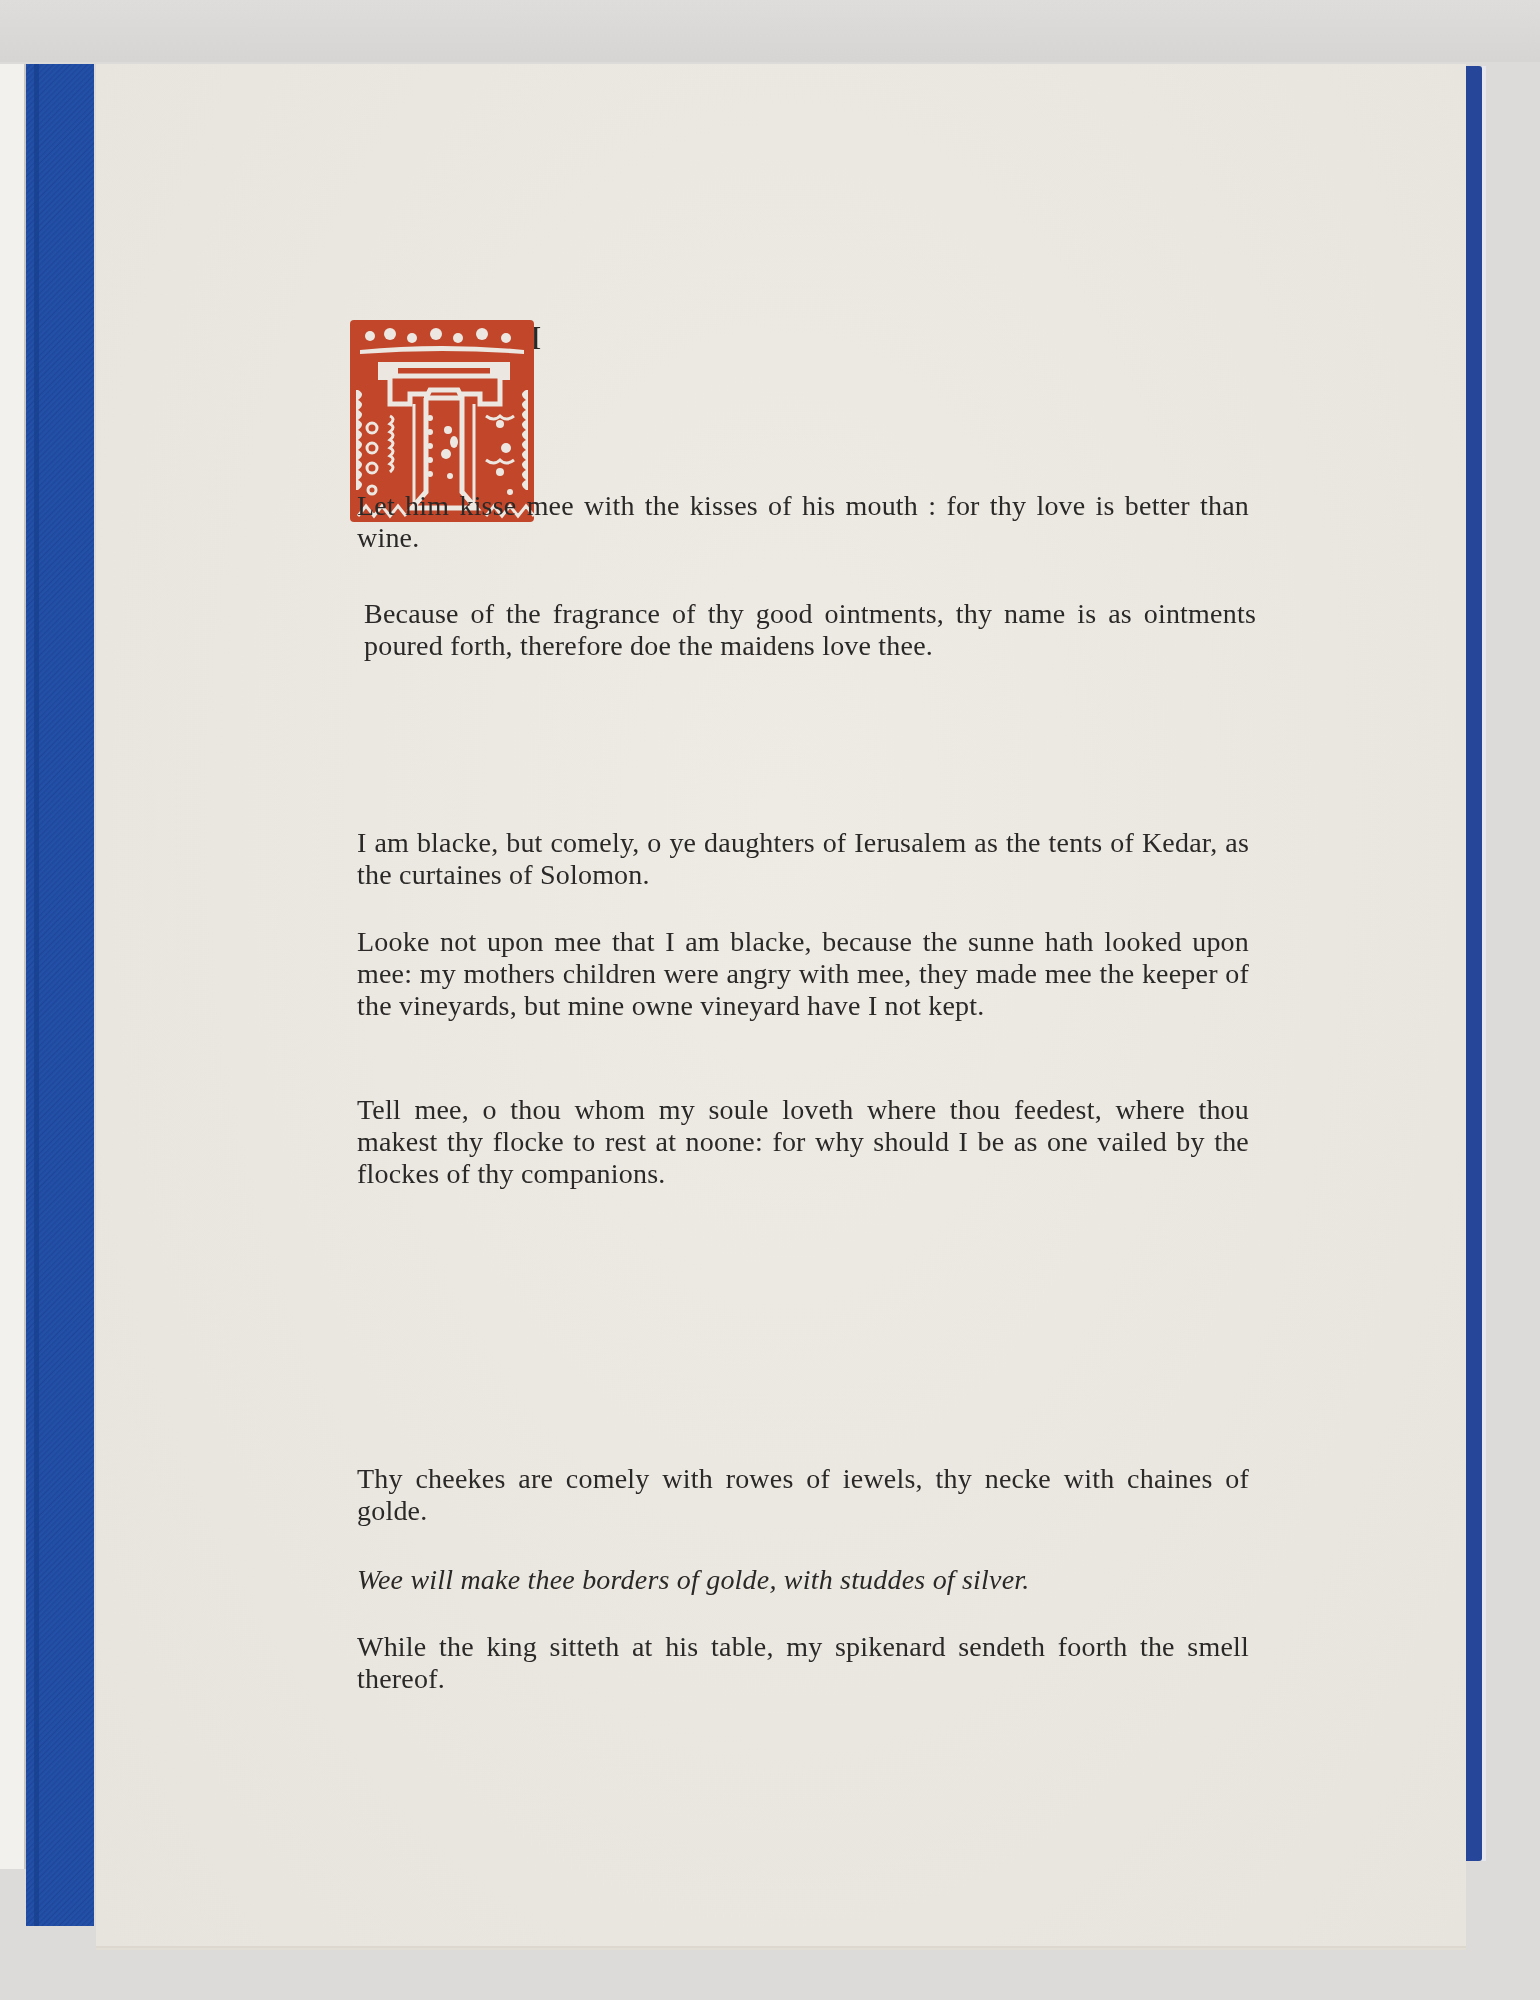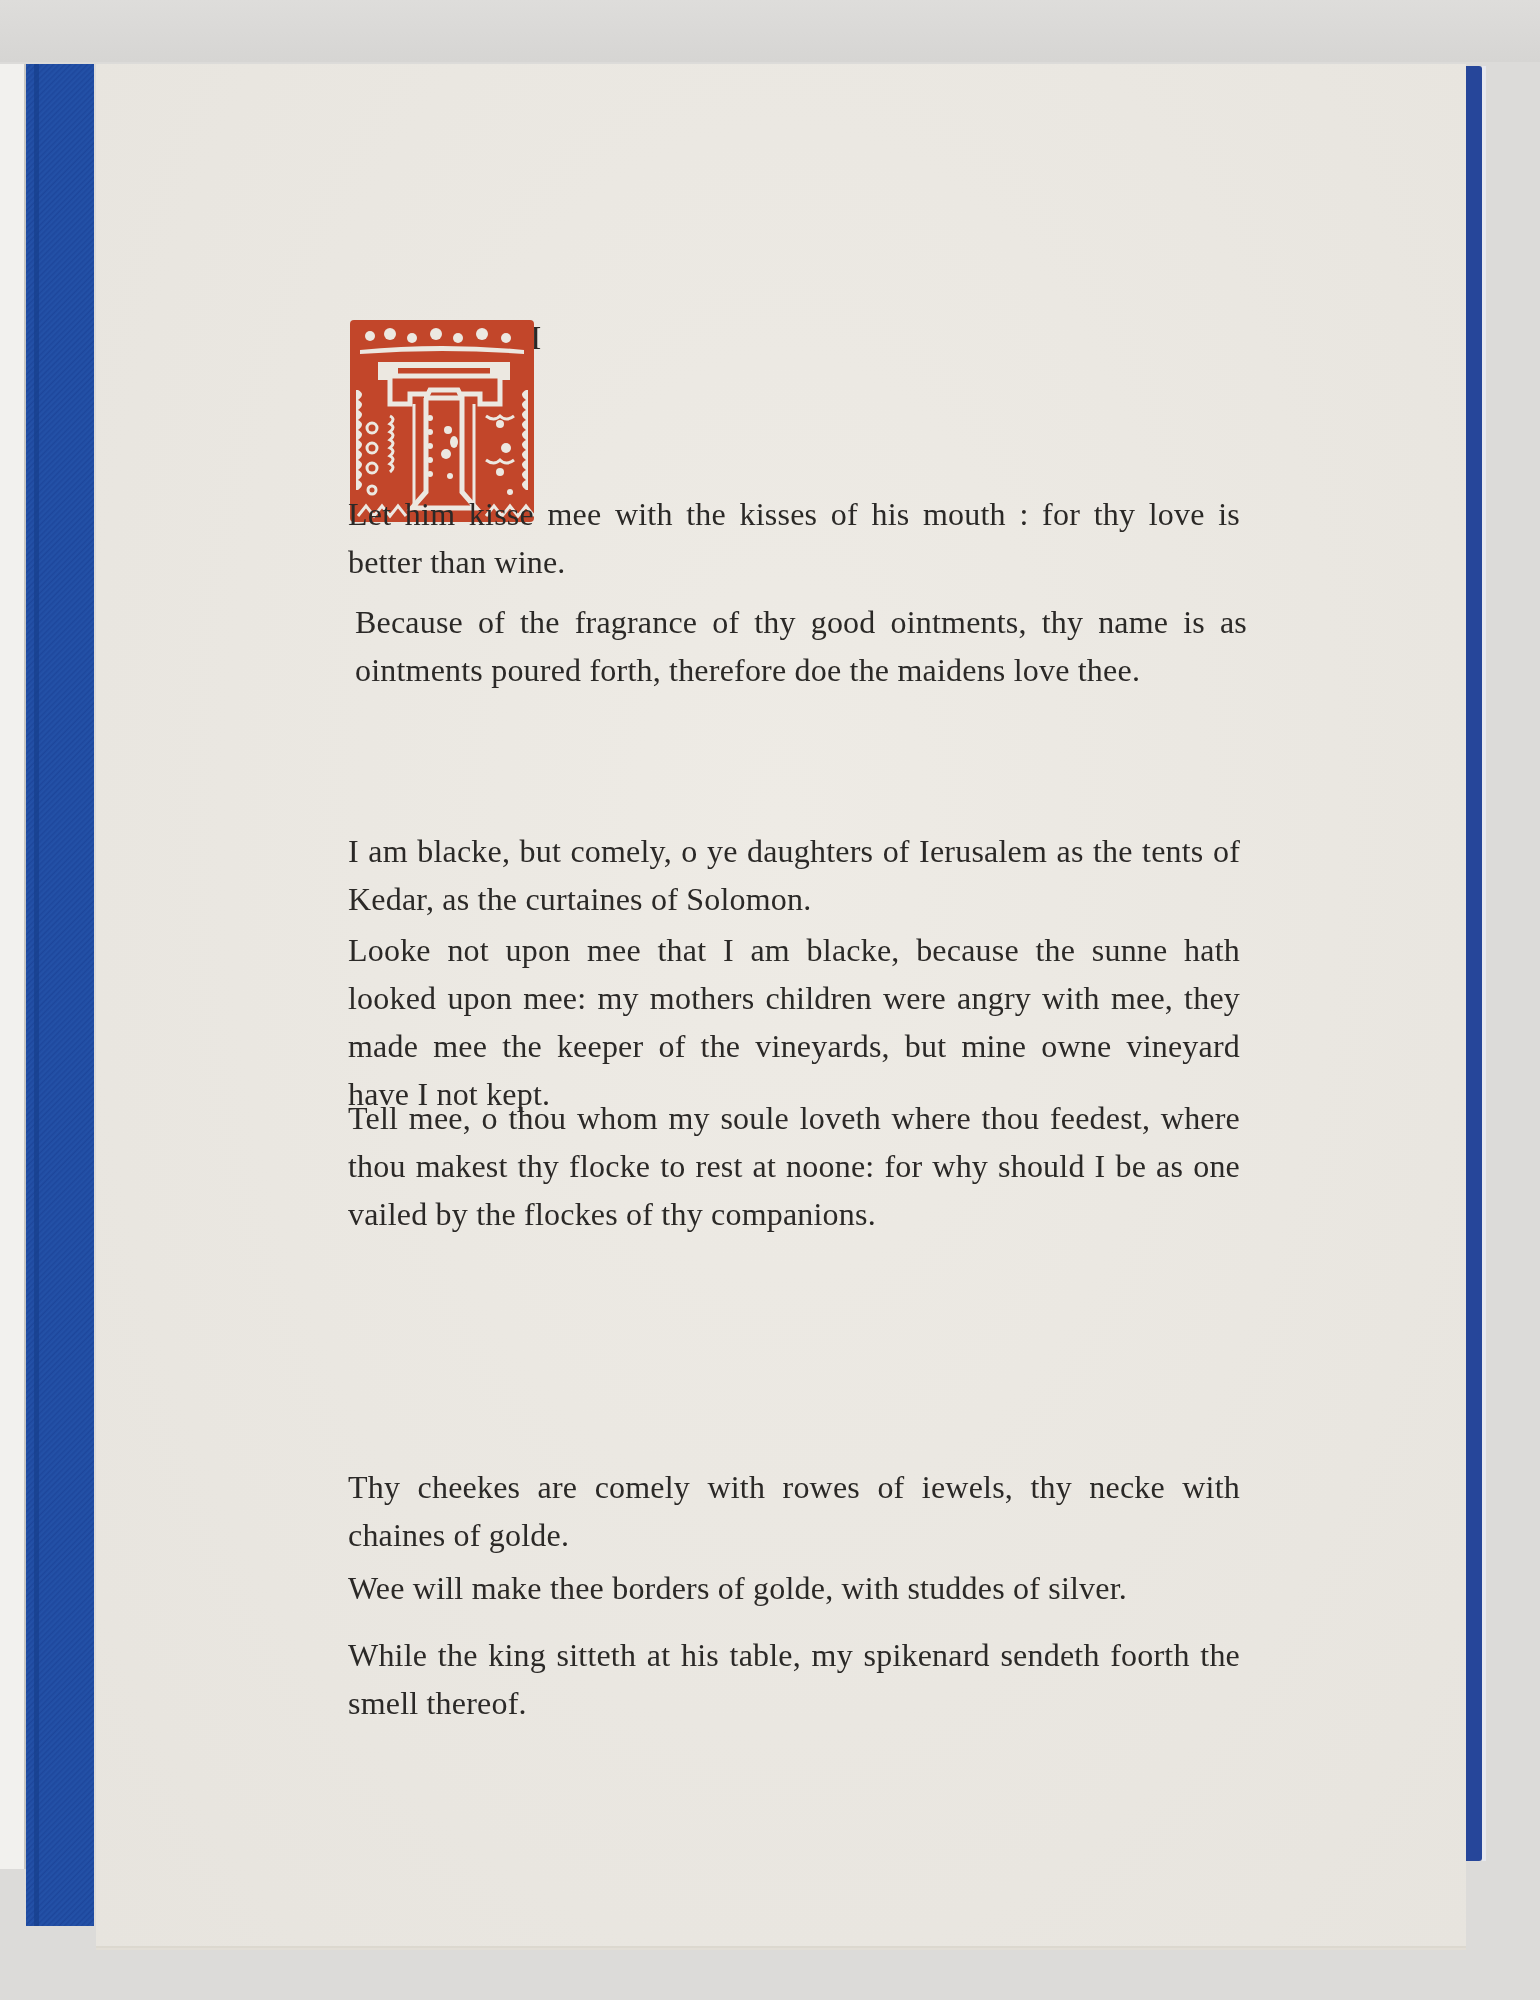--- a/index.html
+++ b/index.html
@@ -26,21 +26,21 @@
   .chapter-num {
     position:absolute; left:434px; top:255px; font-size:34px; color:#2a2826; font-weight:normal;
   }
   .dropcap {
     position:absolute; left:254px; top:256px; width:184px; height:202px;
   }
   .first-line {
     position:absolute; left:446px; top:426px; font-size:28px; color:#2b2927; letter-spacing:0.4px;
   }
   .para {
-    position:absolute; left:252px; width:892px; font-size:32px; line-height:48px; color:#2b2927;
+    position:absolute; left:261px; width:892px; font-size:28px; line-height:32px; color:#2b2927;
     text-align:justify; text-align-last:left; letter-spacing:0.2px;
   }
 </style>
 </head>
 <body>
 
 <div class="backdrop-top"></div>
 <div class="left-endpaper"></div>
 <div class="spine"></div>
 <div class="spine-crease"></div>
@@ -112,20 +112,20 @@
     </svg>
   </div>
 
 
   <p class="para" style="top:426px;margin:0;">Let him kisse mee with the kisses of his mouth : for thy love is better than wine.</p>
   <p class="para" style="top:527px;margin:7px;">Because of the fragrance of thy good ointments, thy name is as ointments poured forth, therefore doe the maidens love thee.</p>
   <p class="para" style="top:763px;margin:0;">I am blacke, but comely, o ye daughters of Ierusalem as the tents of Kedar, as the curtaines of Solomon.</p>
   <p class="para" style="top:862px;margin:0;">Looke not upon mee that I am blacke, because the sunne hath looked upon mee: my mothers children were angry with mee, they made mee the keeper of the vineyards, but mine owne vineyard have I not kept.</p>
   <p class="para" style="top:1030px;margin:0;">Tell mee, o thou whom my soule loveth where thou feedest, where thou makest thy flocke to rest at noone: for why should I be as one vailed by the flockes of thy companions.</p>
   <p class="para" style="top:1399px;margin:0;">Thy cheekes are comely with rowes of iewels, thy necke with chaines of golde.</p>
-  <p class="para" style="top:1500px;margin:0;">Wee will make thee borders of golde, with studdes of silver.</p>
+  <p class="para" style="top:1500px;margin:0;font-style:italic;">Wee will make thee borders of golde, with studdes of silver.</p>
   <p class="para" style="top:1567px;margin:0;">While the king sitteth at his table, my spikenard sendeth foorth the smell thereof.</p>
 </div>
 
 <style>
   
   .page .para { transform: translateY(0); }
 </style>
 
 </body></html>

